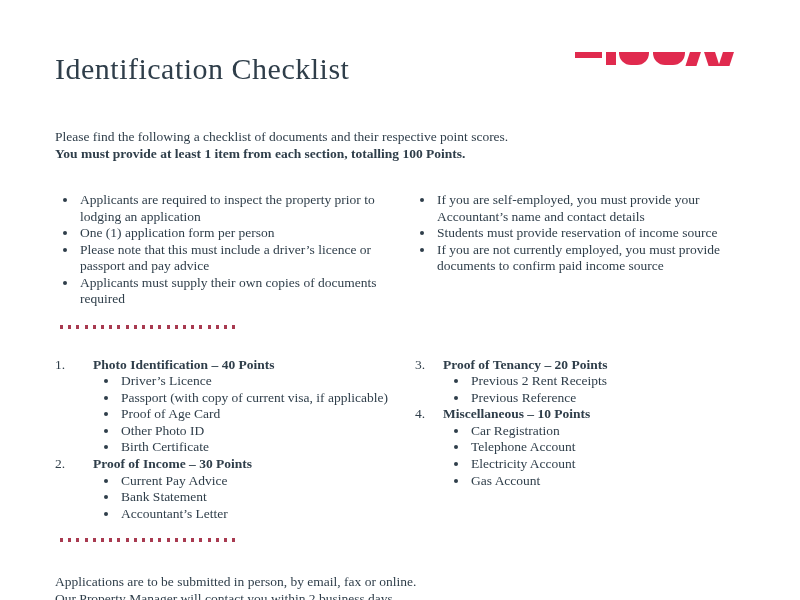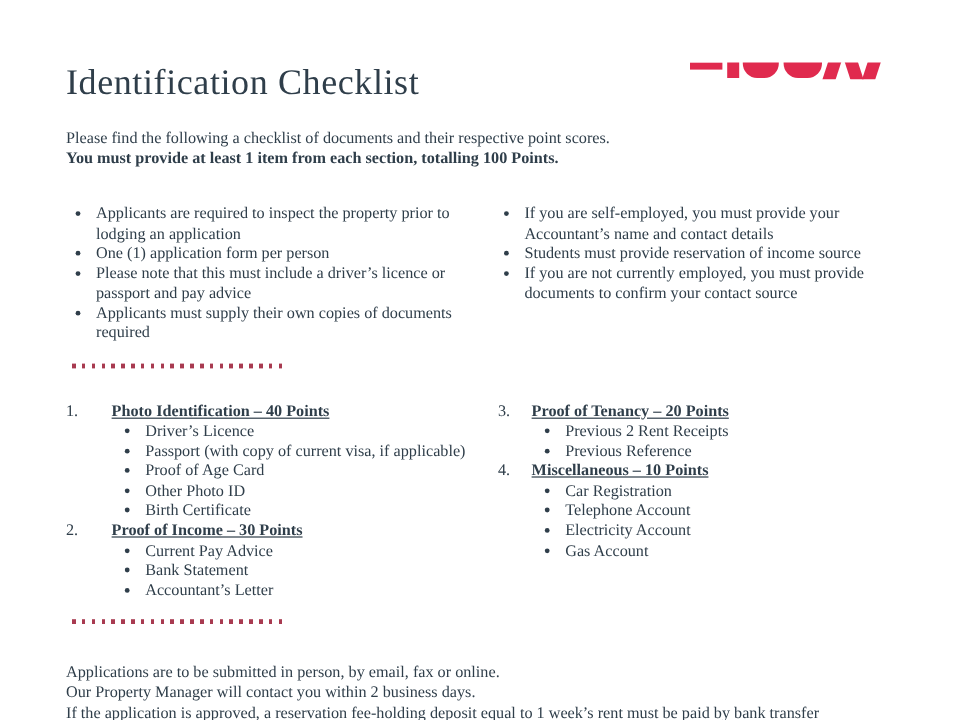--- a/index.html
+++ b/index.html
@@ -26,21 +26,21 @@
   .ls-7 { left: 147px; top: -10px; width: 11px; height: 26px; transform: skewX(-18deg); }
 
   .doc-title {
     margin-top: 52px;
     text-align: left;
     font-size: 30px;
     font-weight: 400;
     letter-spacing: 0.5px;
   }
 
-  .intro { margin-top: 20px; font-size: 13.5px; line-height: 17px; }
+  .intro { margin-top: 42px; font-size: 13.5px; line-height: 17px; }
   .intro .bold-line { font-weight: bold; }
 
   .notes { display: flex; margin-top: 30px; font-size: 13.5px; line-height: 16.5px; justify-content: center; }
   .notes-left { width: 357px; flex: none; }
   .notes-right { flex: 1; }
   ul.bullets { list-style: disc; padding-left: 23px; }
   ul.bullets li { padding-left: 2px; }
 
   .dotted-divider {
     height: 4px; width: 178px; margin-left: 5px;
@@ -50,21 +50,21 @@
   .divider-1 { margin-top: 17px; }
   .divider-2 { margin-top: 16px; }
 
   .sections { display: flex; margin-top: 28px; font-size: 13.5px; line-height: 16.6px; }
   .sections-left { width: 360px; flex: none; }
   .sections-right { flex: 1; }
   .sec { display: flex; }
   .sec-num { flex: none; }
   .sections-left .sec-num { width: 38px; }
   .sections-right .sec-num { width: 28px; }
-  .sec-heading { font-weight: bold; text-decoration: underline; }
+  .sec-heading { font-weight: bold; }
   .sec ul.bullets { margin-left: 10px; padding-left: 16px; }
 
   .footer { margin-top: 31px; font-size: 13.5px; line-height: 17px; }
   .footer .bold-line { font-weight: normal; }
 </style>
 </head>
 <body>
 
 <div class="page">
 
@@ -91,21 +91,21 @@
         <li>Applicants are required to inspect the property prior to lodging an application</li>
         <li>One (1) application form per person</li>
         <li>Please note that this must include a driver’s licence or passport and pay advice</li>
         <li>Applicants must supply their own copies of documents required</li>
       </ul>
     </div>
     <div class="notes-right">
       <ul class="bullets">
         <li>If you are self-employed, you must provide your Accountant’s name and contact details</li>
         <li>Students must provide reservation of income source</li>
-        <li>If you are not currently employed, you must provide documents to confirm your contact source</li>
+        <li>If you are not currently employed, you must provide documents to confirm paid income source</li>
       </ul>
     </div>
   </div>
 
   <div class="dotted-divider divider-1"></div>
 
   <div class="sections">
     <div class="sections-left">
 
       <div class="sec">

